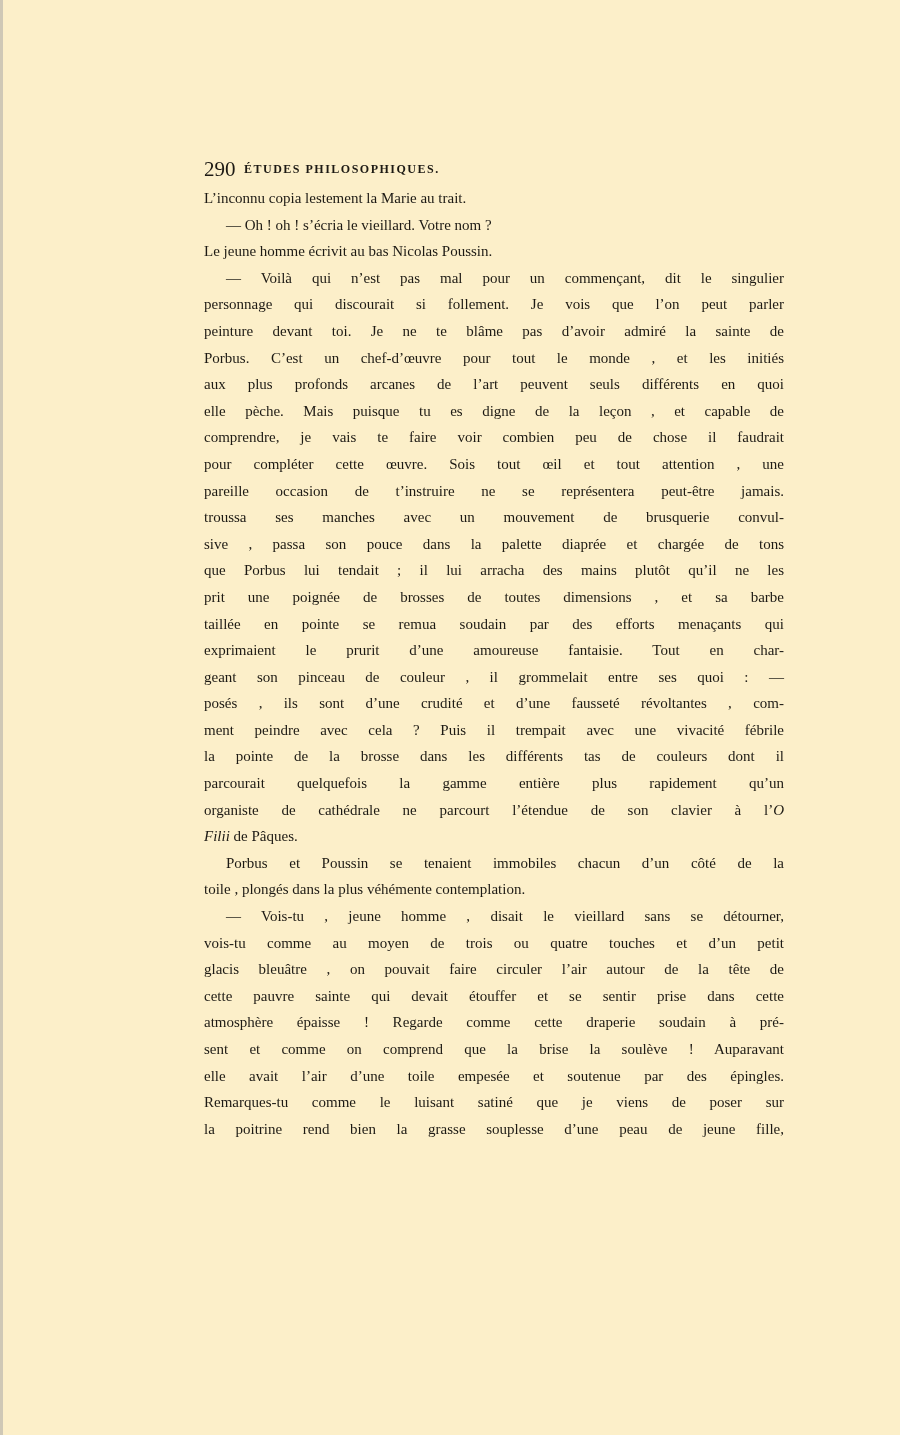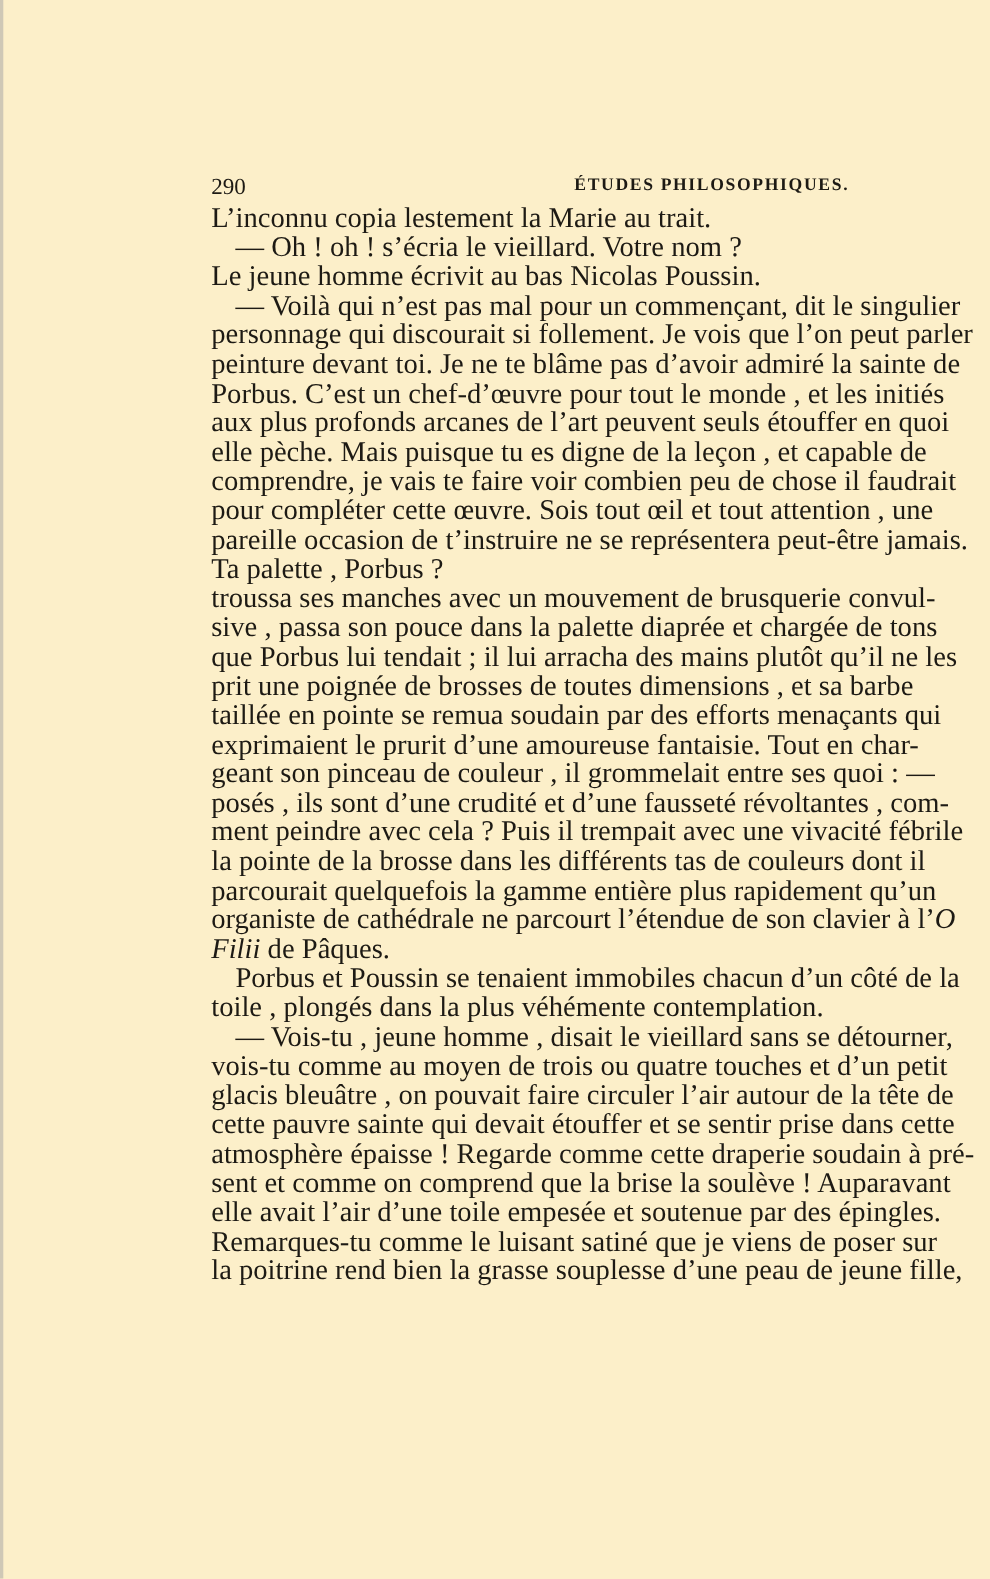--- a/index.html
+++ b/index.html
@@ -10,44 +10,44 @@
     overflow: hidden;
     font-family: "Liberation Serif", "DejaVu Serif", serif;
     color: #1d1a14;
   }
   .page-edge {
     position: absolute; left: 0; top: 0; bottom: 0; width: 3px;
     background: #cfc8b6;
   }
   .page {
     position: absolute;
-    left: 192px; top: 155px;
+    left: 204px; top: 155px;
     width: 580px;
     font-family: Liberation Serif, serif;
   }
   .running-head {
     position: relative;
     height: 28px;
     font-size: 19px;
     line-height: 28px;
   }
   .page-number {
     position: absolute; left: 0; top: 0;
     font-size: 21px;
   }
   .running-title {
     position: absolute; left: 0; right: 0; top: 0;
-    text-align: right;
+    text-align: left;
     font-weight: bold;
     letter-spacing: 1.5px;
-    font-size: 16px;
+    font-size: 12px;
     padding-left: 40px;
   }
   .body-text {
-    font-size: 26px;
+    font-size: 15px;
     line-height: 26.6px;
     text-align: justify;
     margin-top: 2px;
   }
   .line {
     display: block;
     text-align: justify;
     text-align-last: justify;
     white-space: nowrap;
     height: 26.6px;
@@ -75,26 +75,25 @@
     <span class="line last">L’inconnu copia lestement la Marie au trait.</span>
 
     <span class="line last indent">— Oh ! oh ! s’écria le vieillard. Votre nom ?</span>
 
     <span class="line last">Le jeune homme écrivit au bas Nicolas Poussin.</span>
 
     <span class="line indent">— Voilà qui n’est pas mal pour un commençant, dit le singulier</span>
     <span class="line">personnage qui discourait si follement. Je vois que l’on peut parler</span>
     <span class="line">peinture devant toi. Je ne te blâme pas d’avoir admiré la sainte de</span>
     <span class="line">Porbus. C’est un chef-d’œuvre pour tout le monde , et les initiés</span>
-    <span class="line">aux plus profonds arcanes de l’art peuvent seuls étouffer en quoi</span>
+    <span class="line">aux plus profonds arcanes de l’art peuvent seuls différents en quoi</span>
     <span class="line">elle pèche. Mais puisque tu es digne de la leçon , et capable de</span>
     <span class="line">comprendre, je vais te faire voir combien peu de chose il faudrait</span>
     <span class="line">pour compléter cette œuvre. Sois tout œil et tout attention , une</span>
     <span class="line">pareille occasion de t’instruire ne se représentera peut-être jamais.</span>
-    <span class="line last">Ta palette , Porbus ?</span>
 
     <span class="line">troussa ses manches avec un mouvement de brusquerie convul-</span>
     <span class="line">sive , passa son pouce dans la palette diaprée et chargée de tons</span>
     <span class="line">que Porbus lui tendait ; il lui arracha des mains plutôt qu’il ne les</span>
     <span class="line">prit une poignée de brosses de toutes dimensions , et sa barbe</span>
     <span class="line">taillée en pointe se remua soudain par des efforts menaçants qui</span>
     <span class="line">exprimaient le prurit d’une amoureuse fantaisie. Tout en char-</span>
     <span class="line">geant son pinceau de couleur , il grommelait entre ses quoi : —</span>
     <span class="line">posés , ils sont d’une crudité et d’une fausseté révoltantes , com-</span>
     <span class="line">ment peindre avec cela ? Puis il trempait avec une vivacité fébrile</span>

